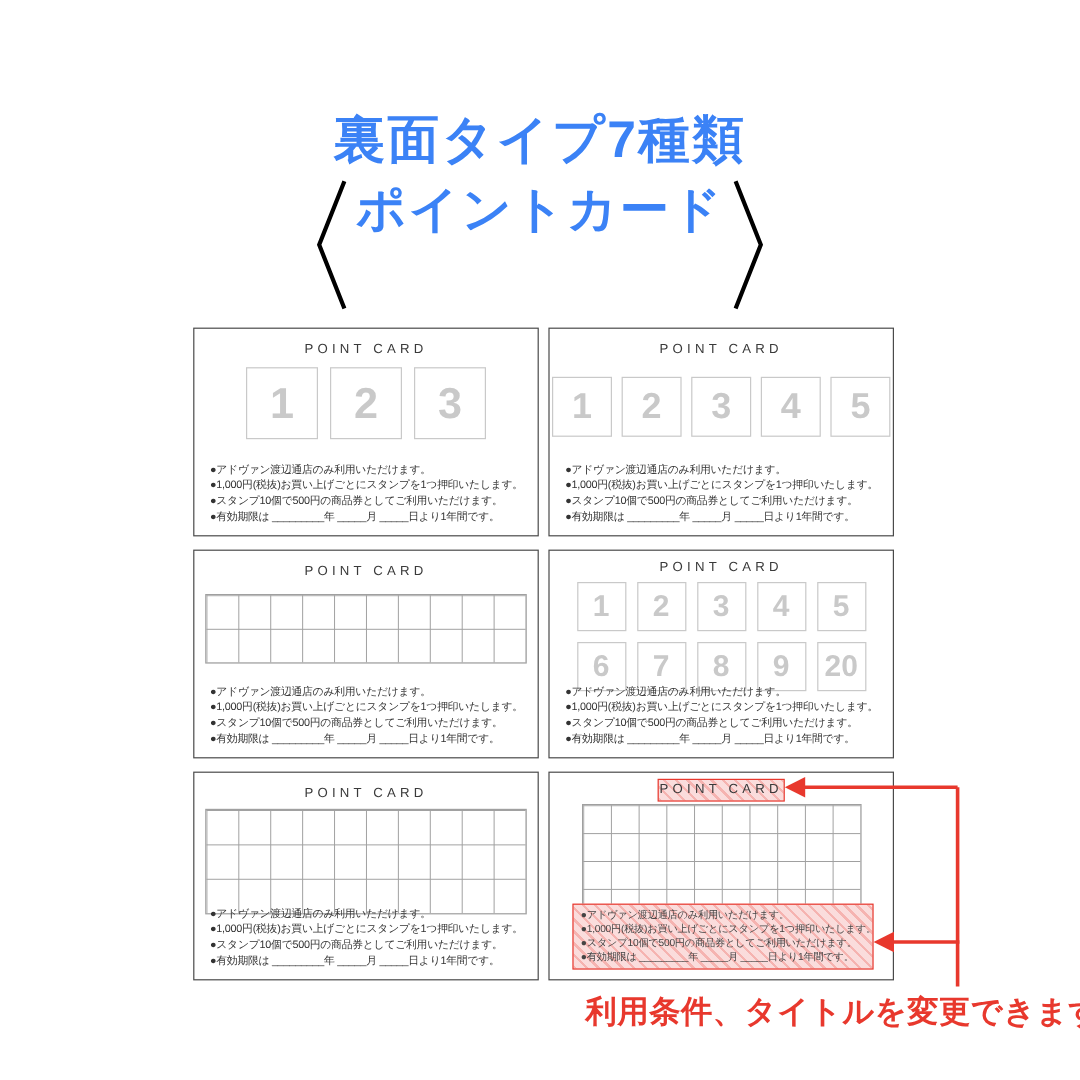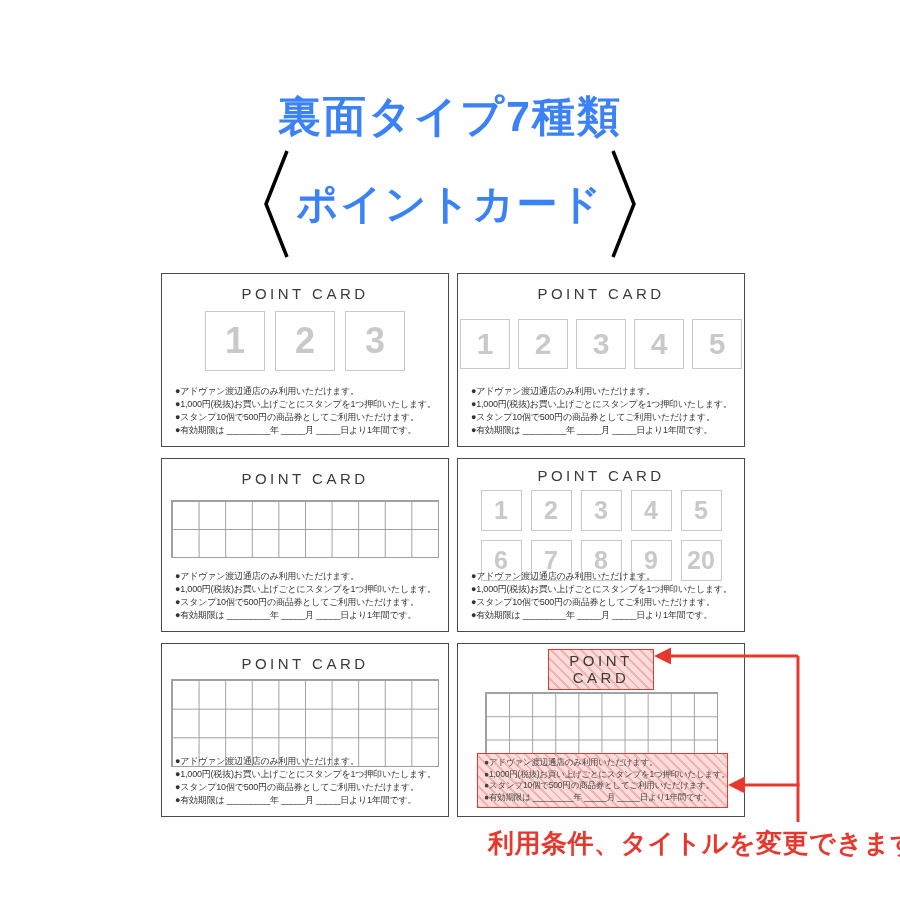--- a/index.html
+++ b/index.html
@@ -2,30 +2,30 @@
 <html><head>
 <meta charset="utf-8">
 <style>
   html,body { margin:0; padding:0; background:#ffffff; }
   body { width:900px; height:900px; font-family:"Liberation Sans","DejaVu Sans",sans-serif; }
   .page { position:relative; width:900px; height:900px; background:#fff; overflow:hidden; }
 
   
   .hdr { position:absolute; top:88px; left:0; width:100%; text-align:center; color:#3b82f6; font-weight:bold; }
   .h1 { font-size:43px; letter-spacing:2px; }
-  .hgroup { margin-top:2px; display:flex; align-items:center; justify-content:center; gap:8px; }
+  .hgroup { margin-top:2px; display:flex; align-items:flex-start; justify-content:center; gap:8px; }
   .hsub div { font-size:41px; line-height:53px; letter-spacing:2px; }
   .bracket { display:block; }
 
   
   .cards { position:absolute; left:161px; top:273px; display:grid;
            grid-template-columns:288px 288px; grid-auto-rows:174px;
            column-gap:8px; row-gap:11px; }
   .card { position:relative; border:1px solid #4a4a4a; background:#fff; box-sizing:border-box; }
-  .ct { margin-top:11px; text-align:center; font-size:15px; letter-spacing:3.5px; color:#3a3a3a; }
+  .ct { margin-top:11px; text-align:center; font-size:11px; letter-spacing:3.5px; color:#3a3a3a; }
 
   .terms { position:absolute; left:13px; right:5px; bottom:9px; }
   .tl { font-size:9px; line-height:13px; color:#333; white-space:nowrap; letter-spacing:-0.2px; }
 
   .nrow { display:flex; justify-content:center; }
   .nb { display:flex; align-items:center; justify-content:center;
         border:1px solid #c9c9c9; color:#c9c9c9; font-weight:bold; box-sizing:border-box; }
   .c1 .nrow { gap:10px; margin-top:9px; }
   .c1 .nb { width:60px; height:60px; font-size:36px; }
   .c2 .nrow { gap:8px; margin-top:17px; }

